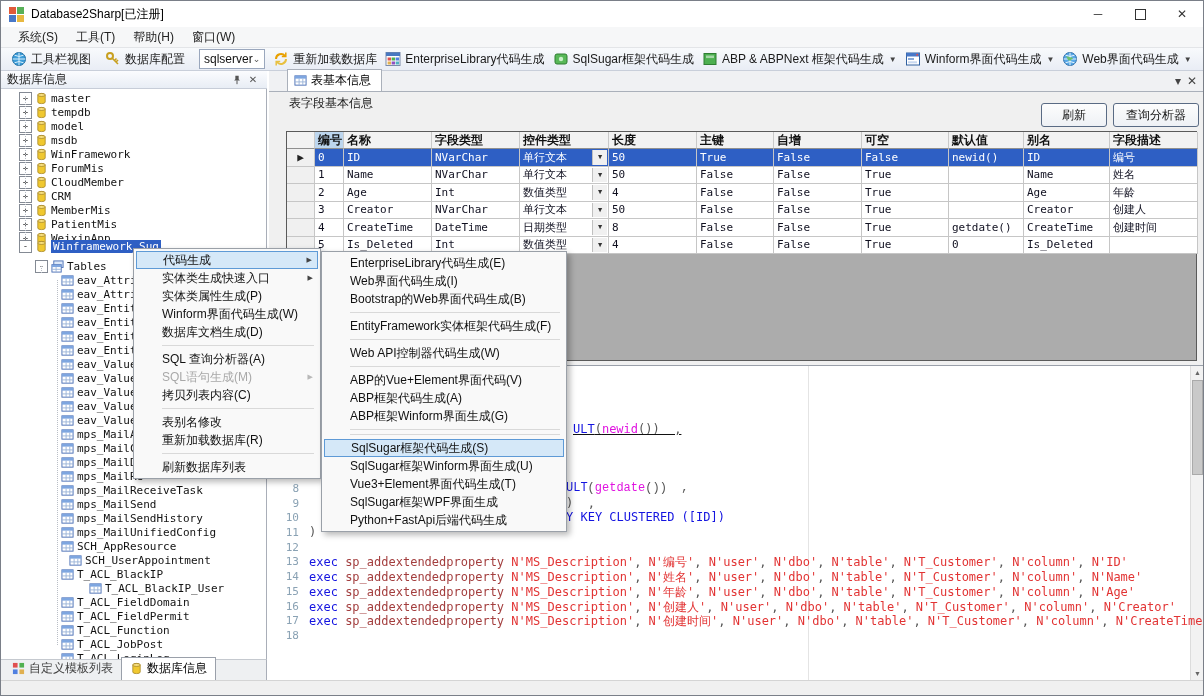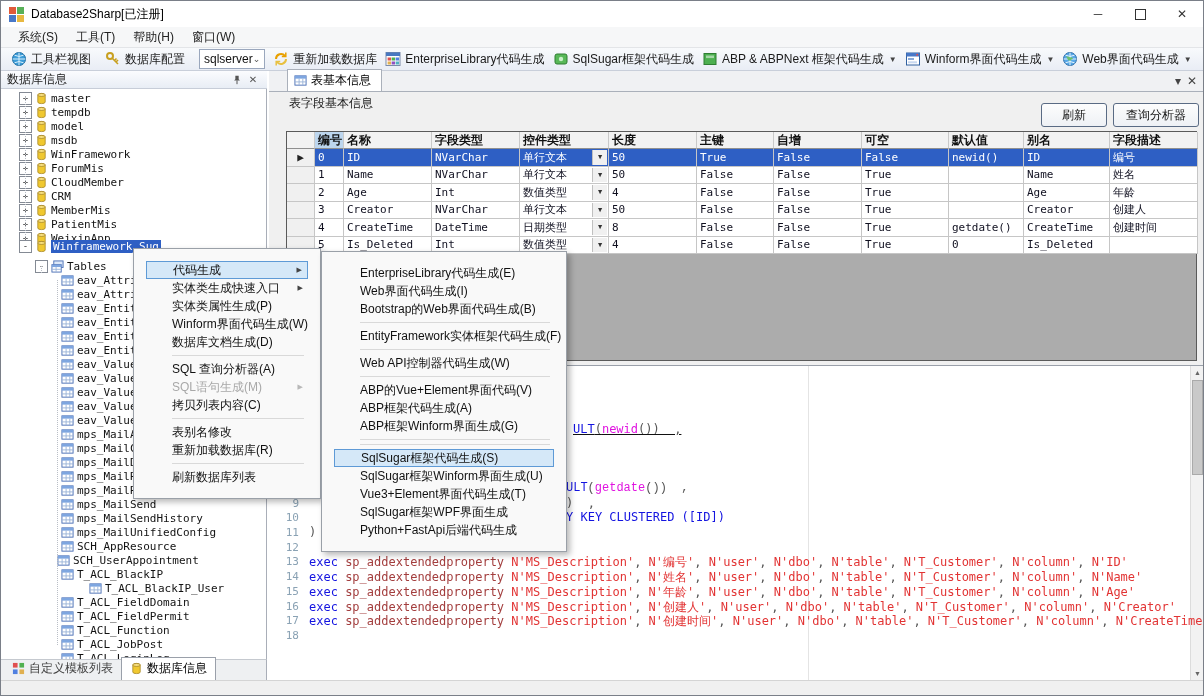--- a/index.html
+++ b/index.html
@@ -63,21 +63,21 @@
   
   .editor{left:268px;top:364px;width:936px;height:315px;background:#fff;border-top:1px solid #9aa0aa;box-sizing:border-box;}
   .lnum{position:absolute;left:0;width:30px;text-align:right;font-family:"DejaVu Sans Mono",monospace;font-size:11px;color:#8aa2b4;}
   .codeline{position:absolute;font-family:"DejaVu Sans Mono",monospace;font-size:12px;white-space:pre;}
   .kw{color:#1414e0;} .fn{color:#e014e0;} .str{color:#e23434;} .proc{color:#a33e3e;} .pl{color:#555;}
   .ruler{position:absolute;left:539px;top:0;bottom:0;width:0;border-left:1px solid #e4e4e4;}
   .vscroll{position:absolute;right:1px;top:0;bottom:0;width:13px;background:#f2f2f2;border-left:1px solid #dcdcdc;}
   .vscroll .a{position:absolute;left:0;width:13px;height:13px;display:flex;align-items:center;justify-content:center;font-size:7px;color:#666;}
   .vscroll .thumb{position:absolute;left:1px;width:11px;background:#c9c9c9;border:1px solid #aaa;box-sizing:border-box;}
   
-  .menu{position:absolute;background:#f9f9f9;border:1px solid #9aa0a8;box-shadow:3px 3px 6px rgba(0,0,0,.28);padding:12px;box-sizing:border-box;z-index:90;}
+  .menu{position:absolute;background:#f9f9f9;border:1px solid #9aa0a8;box-shadow:3px 3px 6px rgba(0,0,0,.28);padding:2px;box-sizing:border-box;z-index:90;}
   .mi{height:18px;line-height:18px;padding-left:26px;padding-right:18px;position:relative;color:#111;font-size:12px;white-space:nowrap;}
   .mi.hl{background:#d5e8f8;border:1px solid #5e9ad6;box-sizing:border-box;line-height:16px;}
   .mi.dis{color:#a8a8a8;}
   .mi .sub{position:absolute;right:5px;top:0;font-size:7px;color:#444;}
   .mi.dis .sub{color:#b8b8b8;}
   .msep{height:1px;background:#d9d9d9;margin:4px 4px 4px 26px;}
 </style>
 </head>
 <body>
 
@@ -586,21 +586,21 @@
           <svg viewBox="0 0 14 14" width="13" height="13">
             <rect x="1" y="2" width="12" height="10" fill="#fff" stroke="#4a6fb5"></rect>
             <rect x="1" y="2" width="12" height="3" fill="#7ea6e0"></rect>
             <line x1="5.5" y1="5" x2="5.5" y2="12" stroke="#9ab4d8"></line>
             <line x1="9.5" y1="5" x2="9.5" y2="12" stroke="#9ab4d8"></line>
             <line x1="1" y1="8.5" x2="13" y2="8.5" stroke="#9ab4d8"></line>
           </svg>
         </span>
         <span class="tree-label">SCH_AppResource</span>
       </div>
-      <div class="tree-row" style="top: 464px; left: 56px;">
+      <div class="tree-row" style="top: 464px; left: 68px;">
         <span style="display: inline-flex;">
           <svg viewBox="0 0 14 14" width="13" height="13">
             <rect x="1" y="2" width="12" height="10" fill="#fff" stroke="#4a6fb5"></rect>
             <rect x="1" y="2" width="12" height="3" fill="#7ea6e0"></rect>
             <line x1="5.5" y1="5" x2="5.5" y2="12" stroke="#9ab4d8"></line>
             <line x1="9.5" y1="5" x2="9.5" y2="12" stroke="#9ab4d8"></line>
             <line x1="1" y1="8.5" x2="13" y2="8.5" stroke="#9ab4d8"></line>
           </svg>
         </span>
         <span class="tree-label">SCH_UserAppointment</span>

